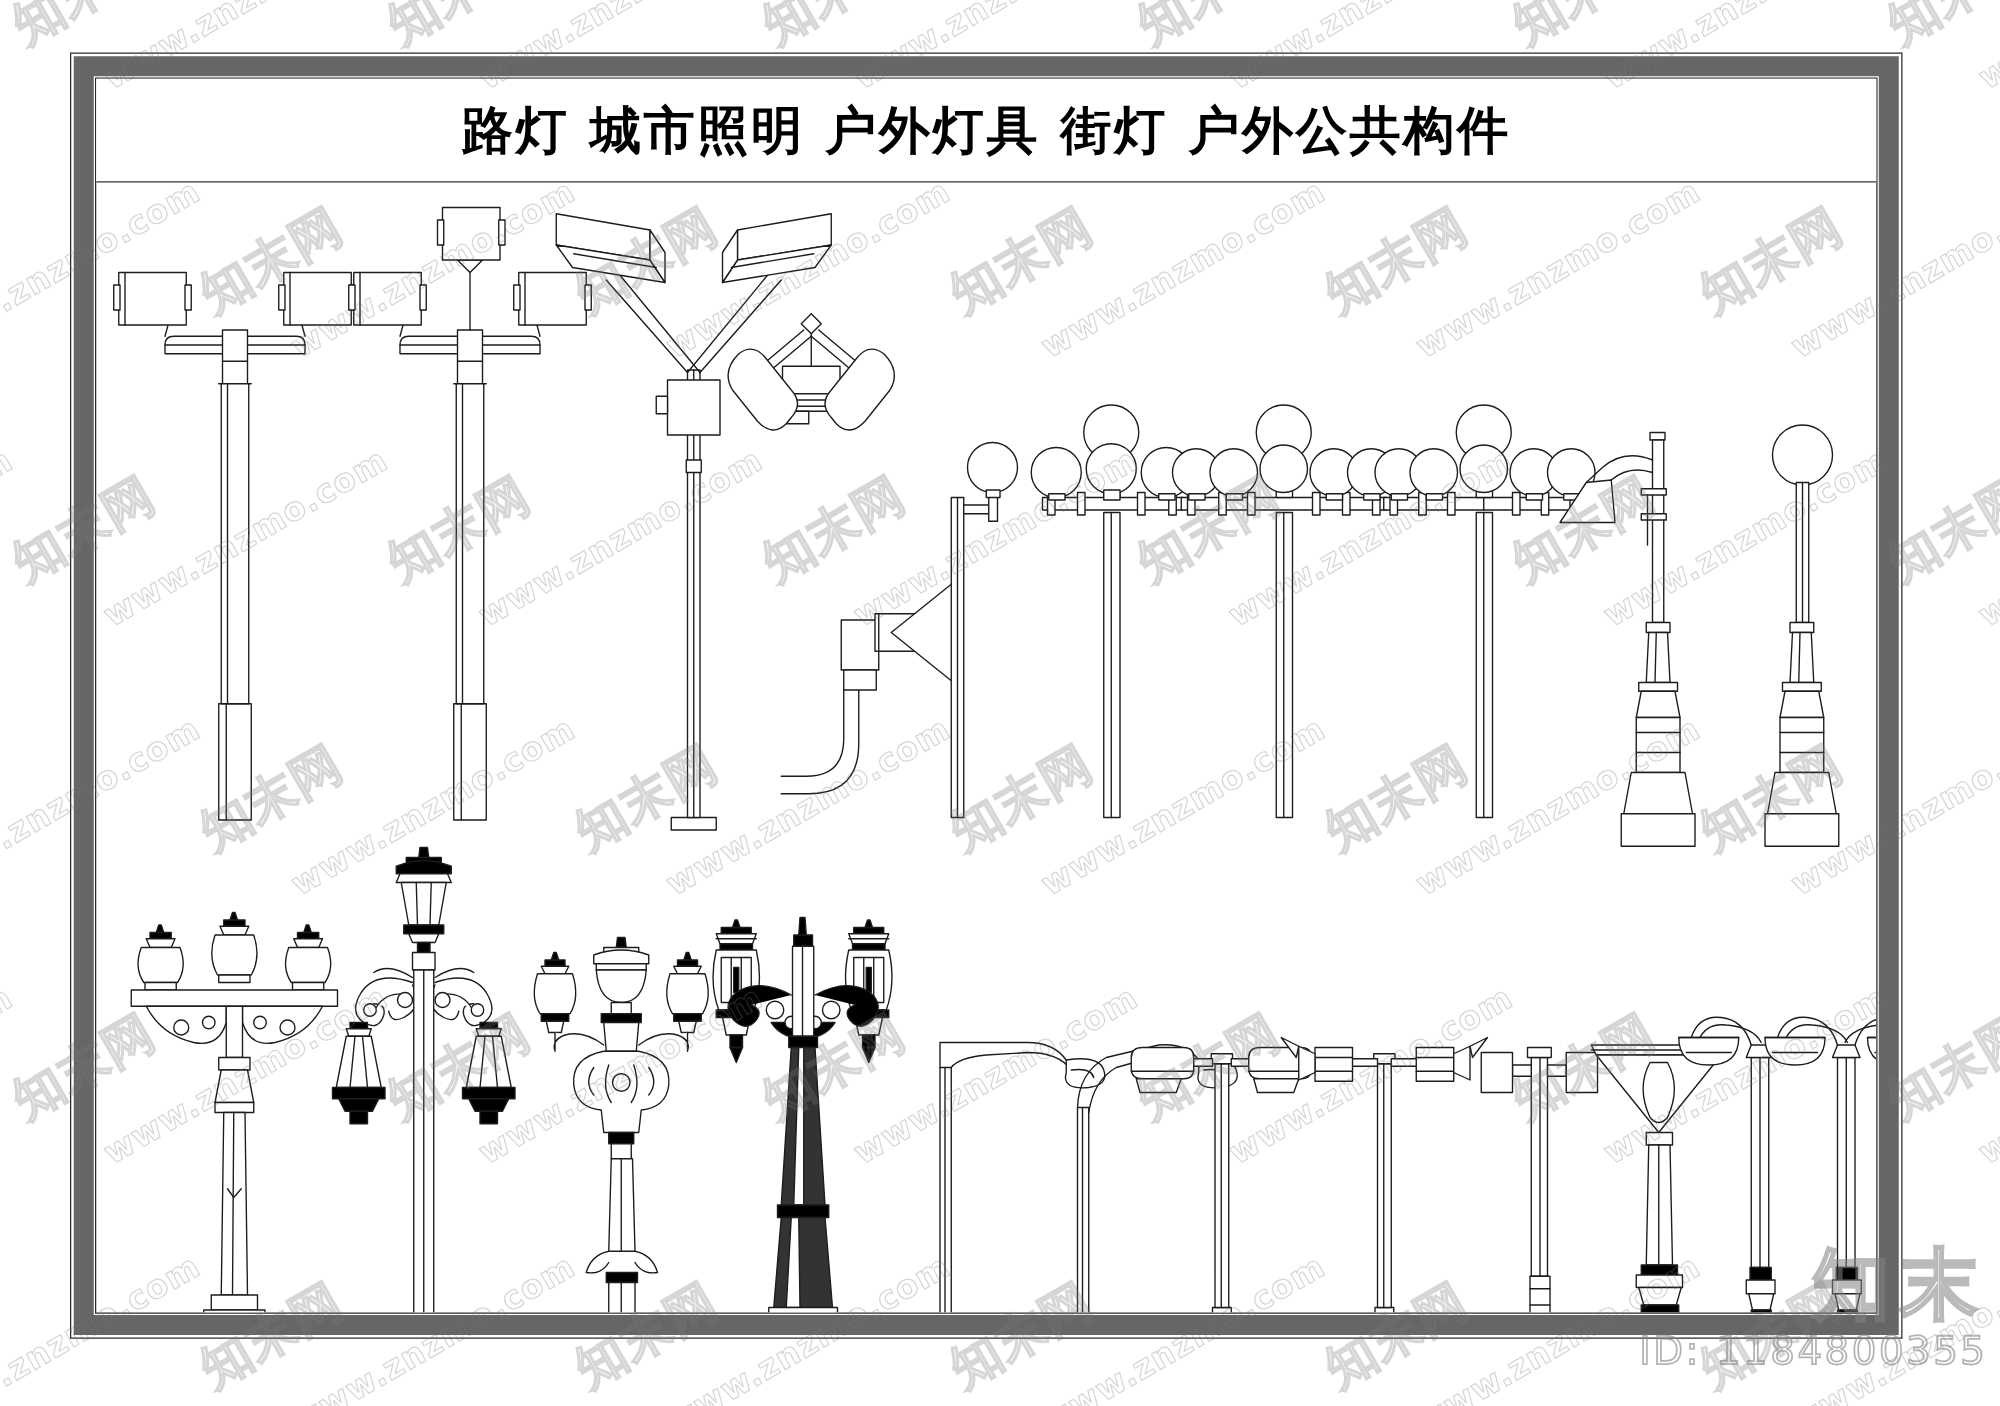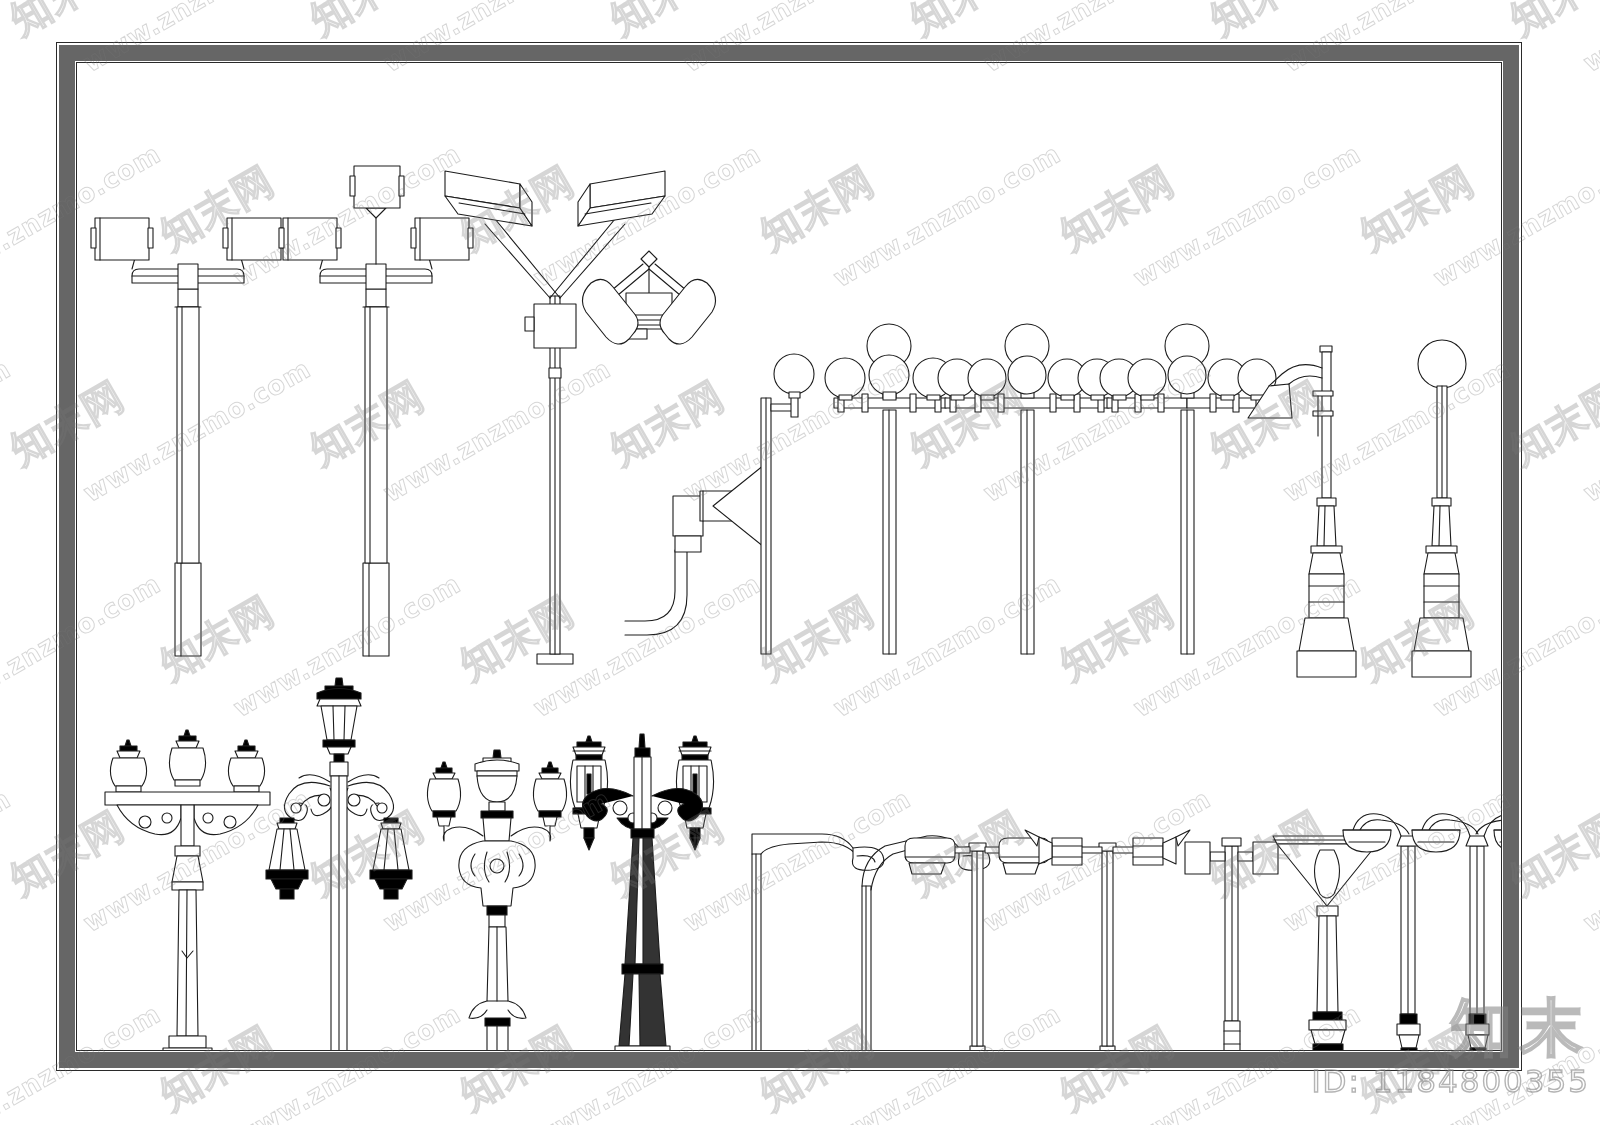--- a/index.html
+++ b/index.html
@@ -116,20 +116,23 @@
   }
 </style>
 </head>
 <body>
 
 <div id="sheet">
   <div class="frame-outer"></div>
   <div class="frame-gray"></div>
   <div class="frame-inner"></div>
 
+  <div id="title-bar">
+    <div id="title-text">路灯  城市照明  户外灯具  街灯  户外公共构件</div>
+  </div>
 
   <div id="drawing">
     <svg width="1424" height="904" viewBox="0 0 1424 904" xmlns="http://www.w3.org/2000/svg">
       <g fill="none" stroke="#1c1c1c" stroke-width="1.1" stroke-linejoin="round" stroke-linecap="round">
 
         <g>
           <rect x="98" y="417" width="26" height="93" fill="#fff"></rect>
           <line x1="104" y1="417" x2="104" y2="510"></line>
           <rect x="101" y="143" width="20" height="18" fill="#fff"></rect>
           <line x1="98" y1="161" x2="124" y2="161"></line>

